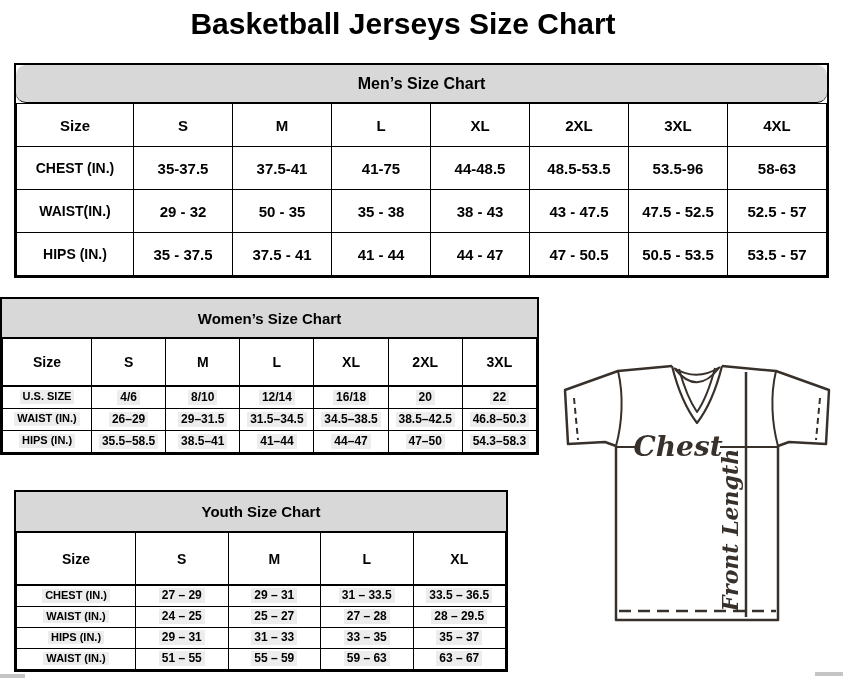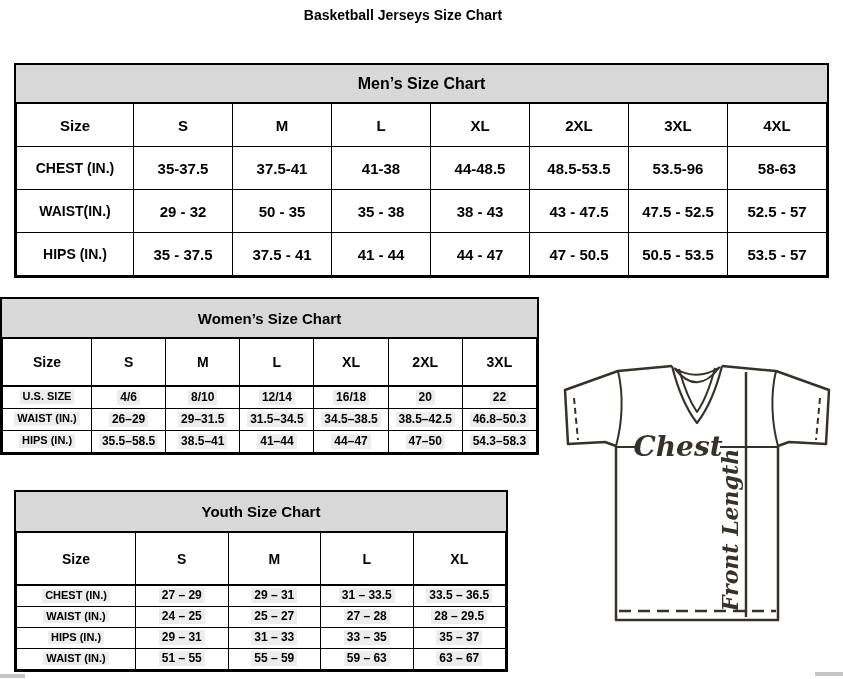--- a/index.html
+++ b/index.html
@@ -1,27 +1,27 @@
 <!DOCTYPE html>
 <html><head>
 <meta charset="utf-8">
 <style>
   html,body{margin:0;padding:0;background:#fff;font-family:"Liberation Sans",sans-serif;}
   #canvas{position:relative;width:843px;height:679px;background:#fff;overflow:hidden;color:#000;}
   .page-title{position:absolute;top:7px;left:0;width:806px;text-align:center;
-    font-size:14px;font-weight:bold;letter-spacing:0px;}
+    font-size:30px;font-weight:bold;letter-spacing:0px;}
   .chart{position:absolute;border:2px solid #000;background:#fff;}
   .band{background:#d8d8d8;border-bottom:1px solid #000;display:flex;align-items:center;
     justify-content:center;font-weight:bold;}
   table{border-collapse:collapse;width:100%;table-layout:fixed;}
   th,td{border:1px solid #000;text-align:center;vertical-align:middle;font-weight:bold;
     color:#000;padding:0;overflow:hidden;white-space:nowrap;}
   
   #mens{left:14px;top:63px;width:811px;}
-  #mens .band{height:37px;font-size:16px;}
+  #mens .band{height:37px;font-size:16px;border-radius:10px;}
   #mens tr.hdr th{height:42px;font-size:15px;}
   #mens tr.data th{font-size:14px;}
   #mens tr.data td{font-size:15px;}
   #mens tr.data{height:43px;}
   
   #womens{left:0;top:297px;width:535px;}
   #womens .band{height:38px;font-size:15px;}
   #womens tr.hdr th{height:46px;font-size:14px;border-bottom:2px solid #000;}
   #womens tr.data{height:22px;}
   #womens tr.data th{font-size:11px;}
@@ -71,21 +71,21 @@
         <th>L</th>
         <th>XL</th>
         <th>2XL</th>
         <th>3XL</th>
         <th>4XL</th>
       </tr>
       <tr class="data">
         <th>CHEST (IN.)</th>
         <td>35-37.5</td>
         <td>37.5-41</td>
-        <td>41-38</td>
+        <td>41-75</td>
         <td>44-48.5</td>
         <td>48.5-53.5</td>
         <td>53.5-96</td>
         <td>58-63</td>
       </tr>
       <tr class="data">
         <th>WAIST(IN.)</th>
         <td>29 - 32</td>
         <td>50 - 35</td>
         <td>35 - 38</td>

